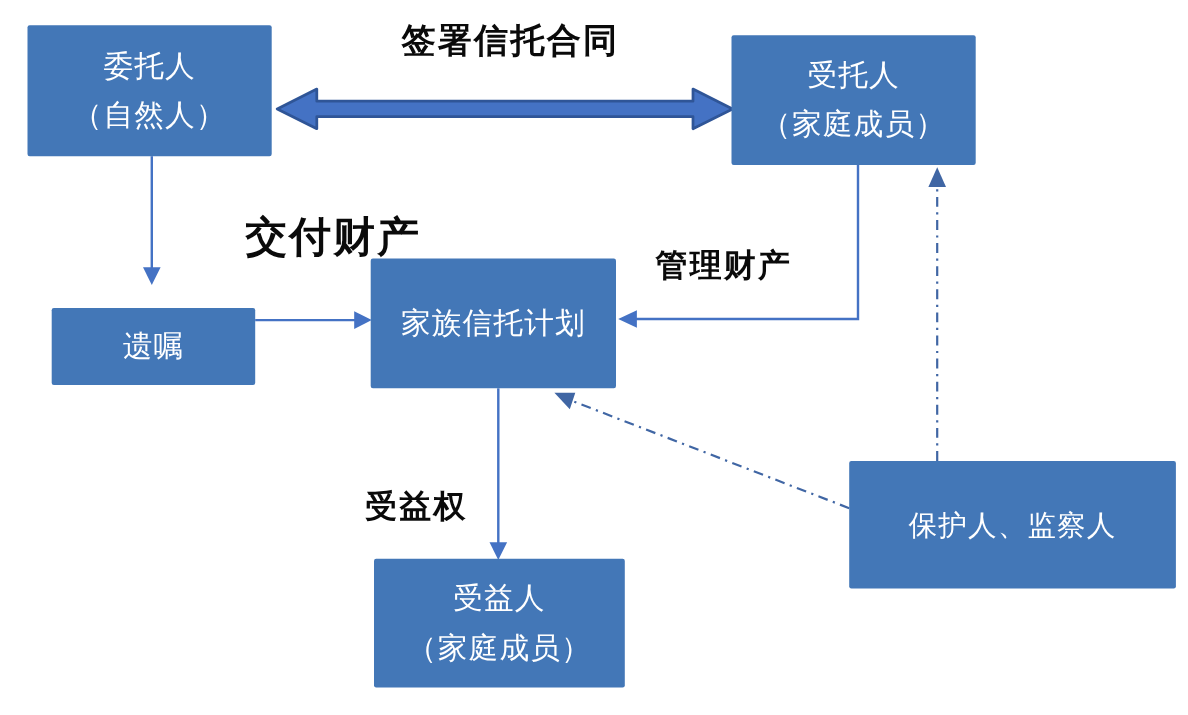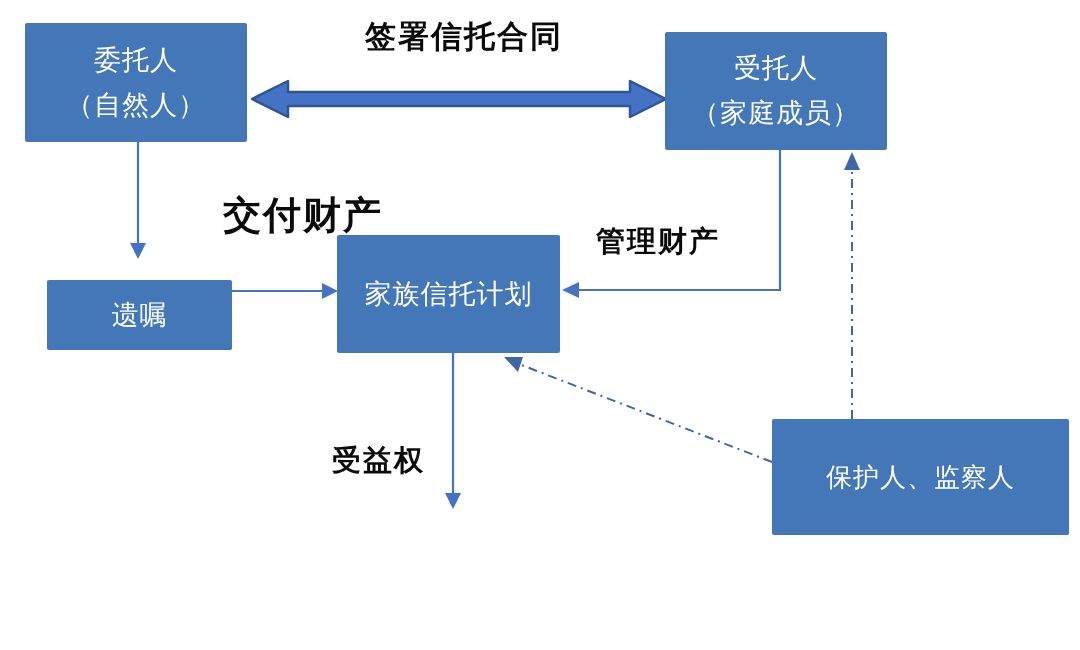--- a/index.html
+++ b/index.html
@@ -133,20 +133,24 @@
   </div>
 
   <div class="node node-will">
     <span>遗嘱</span>
   </div>
 
   <div class="node node-trust-plan">
     <span>家族信托计划</span>
   </div>
 
+  <div class="node node-beneficiary">
+    <span>受益人</span>
+    <span>（家庭成员）</span>
+  </div>
 
   <div class="node node-protector">
     <span>保护人、监察人</span>
   </div>
 
   <div class="edge-label label-sign">签署信托合同</div>
   <div class="edge-label label-deliver">交付财产</div>
   <div class="edge-label label-manage">管理财产</div>
   <div class="edge-label label-benefit">受益权</div>
 

